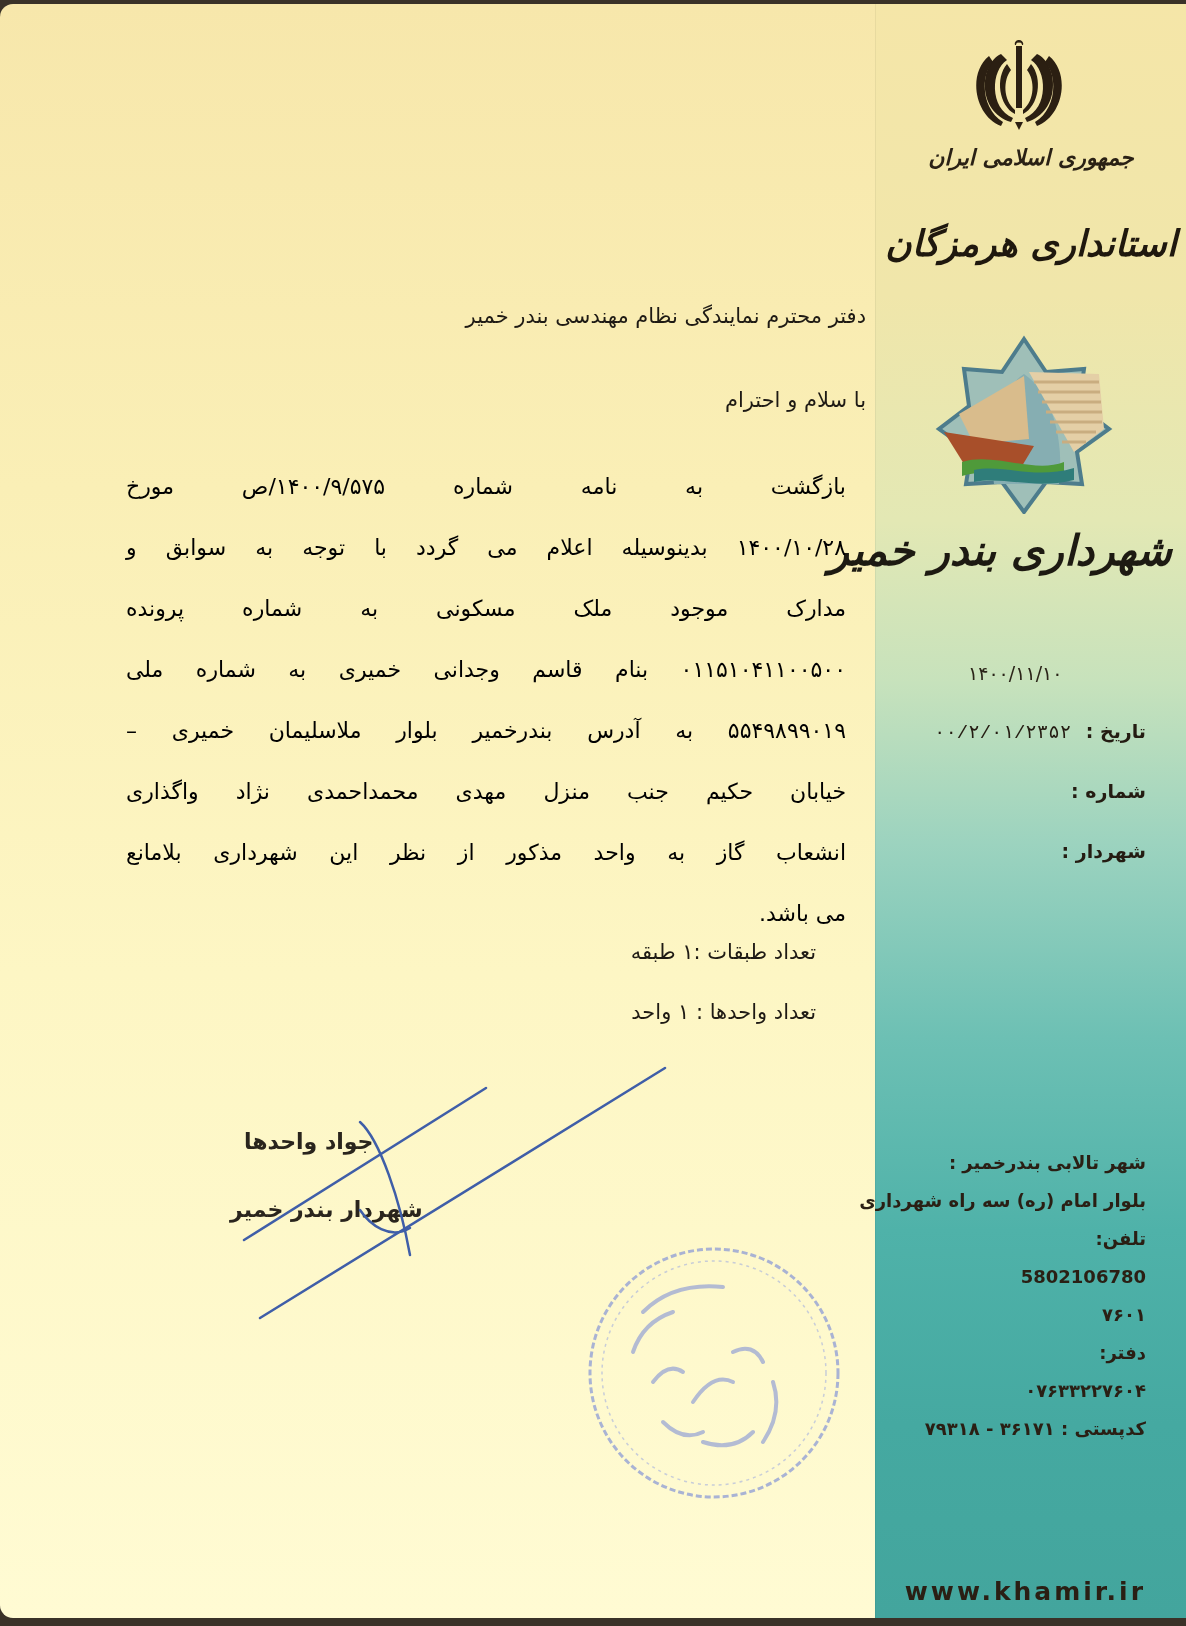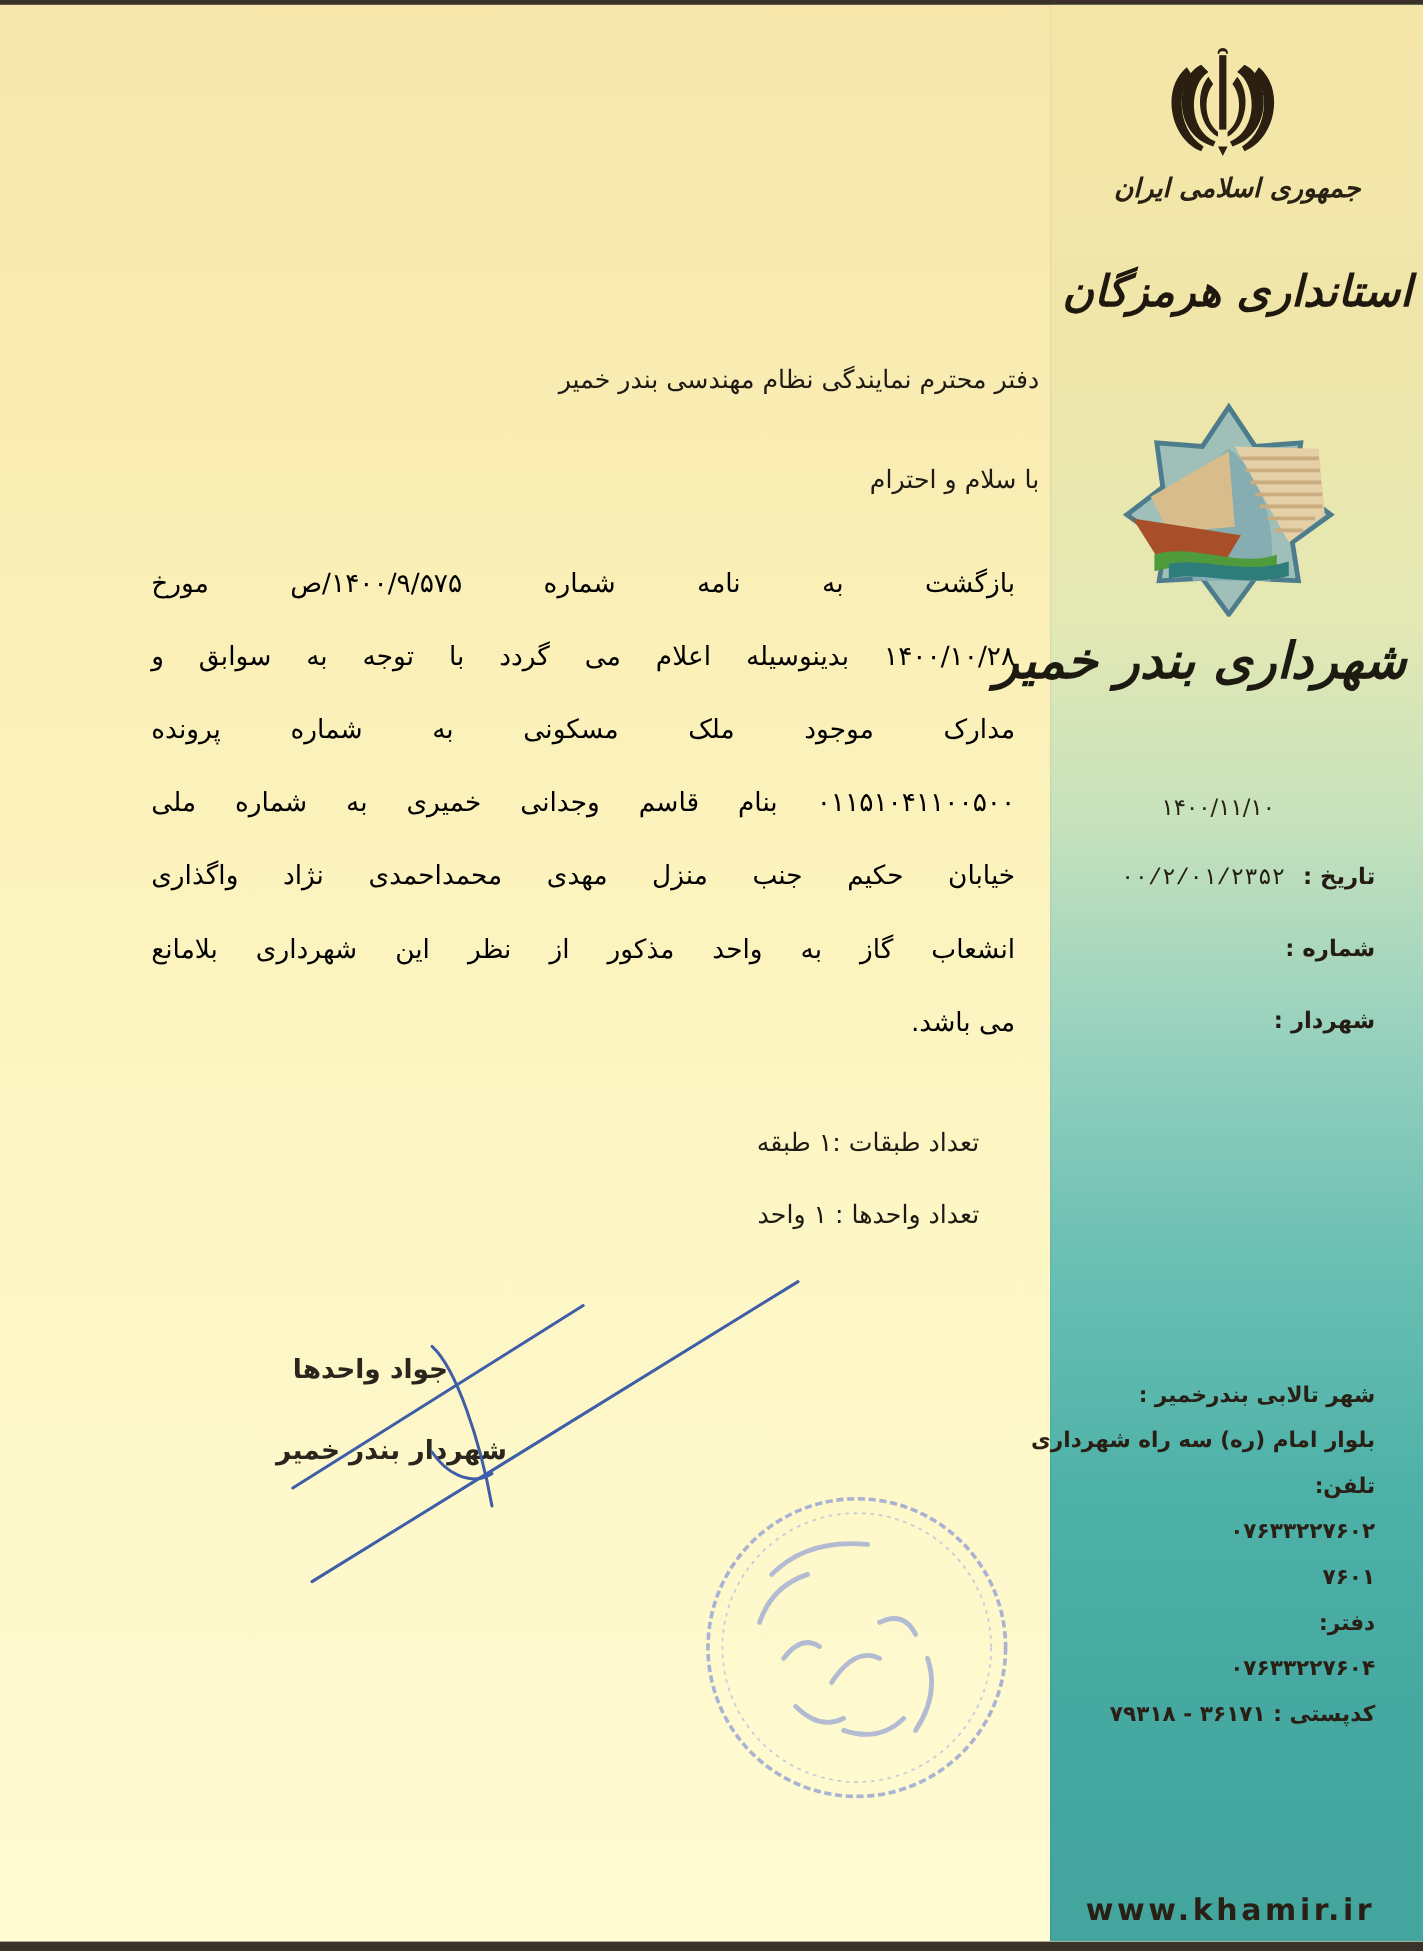--- a/index.html
+++ b/index.html
@@ -4,20 +4,21 @@
 <style>
   html, body { margin:0; padding:0; }
   body {
     width:1186px; height:1626px; position:relative; overflow:hidden;
     background:#3a3228;
     font-family:"DejaVu Sans", sans-serif;
   }
   .page {
     position:absolute; left:0; top:4px; width:1186px; height:1614px;
     background: linear-gradient(180deg,#f7e7ab 0%, #faefb6 30%, #fdf6c4 60%, #fffbd3 100%);
+    border-radius: 13px;
   }
   .sidebar {
     position:absolute; right:0; top:0; width:310px; height:100%;
     background: linear-gradient(180deg,
       #f5e6a8 0%, #f0e6aa 18%, #e3e8b4 32%, #c7e2bc 42%,
       #9cd3bf 52%, #6dc0b4 64%, #4fb2a9 76%, #45a9a1 88%, #43a59d 100%);
     border-left:1px solid rgba(0,0,0,0.05);
   }
   .sidebar-inner { position:absolute; inset:0; direction:rtl; color:#2d2418; }
   .emblem { position:absolute; left:95px; top:30px; width:96px; height:110px; }
@@ -92,40 +93,41 @@
       <div class="meta-row" style="top:716px;">
         <span>تاریخ :</span>
         <span class="val">۰۰/۲/۰۱/۲۳۵۲</span>
       </div>
       <div class="meta-row" style="top:776px;">شماره :</div>
       <div class="meta-row" style="top:836px;">شهردار :</div>
 
       <div class="addr" style="top:1148px;">شهر تالابی بندرخمیر :</div>
       <div class="addr" style="top:1186px;">بلوار امام (ره) سه راه شهرداری</div>
       <div class="addr" style="top:1224px;">تلفن:</div>
-      <div class="addr" style="top:1262px;">۰۷۶۳۳۲۲۷۶۰۲</div>
+      <div class="addr" style="top:1262px;">5802106780</div>
       <div class="addr" style="top:1300px;">۷۶۰۱</div>
       <div class="addr" style="top:1338px;">دفتر:</div>
       <div class="addr" style="top:1376px;">۰۷۶۳۳۲۲۷۶۰۴</div>
       <div class="addr" style="top:1414px;">
         <span>کدپستی :</span>
         <span>۳۶۱۷۱ - ۷۹۳۱۸</span>
       </div>
       <div class="url">www.khamir.ir</div>
     </div>
   </div>
 
   <div class="letter recipient">دفتر محترم نمایندگی نظام مهندسی بندر خمیر</div>
   <div class="letter greeting">با سلام و احترام</div>
 
   <div class="body-wrap">
     <div class="body-line">بازگشت به نامه شماره ۱۴۰۰/۹/۵۷۵/ص مورخ</div>
     <div class="body-line">۱۴۰۰/۱۰/۲۸ بدینوسیله اعلام می گردد با توجه به سوابق و</div>
     <div class="body-line">مدارک موجود ملک مسکونی به شماره پرونده</div>
     <div class="body-line">۰۱۱۵۱۰۴۱۱۰۰۵۰۰ بنام قاسم وجدانی خمیری به شماره ملی</div>
+    <div class="body-line">۵۵۴۹۸۹۹۰۱۹ به آدرس بندرخمیر بلوار ملاسلیمان خمیری –</div>
     <div class="body-line">خیابان حکیم جنب منزل مهدی محمداحمدی نژاد واگذاری</div>
     <div class="body-line">انشعاب گاز به واحد مذکور از نظر این شهرداری بلامانع</div>
     <div class="body-line last-line">می باشد.</div>
   </div>
 
   <div class="info" style="top:936px;">تعداد طبقات :۱ طبقه</div>
   <div class="info" style="top:996px;">تعداد واحدها : ۱ واحد</div>
 
   <div class="sig-name">جواد واحدها</div>
   <div class="sig-title">شهردار بندر خمیر</div>

